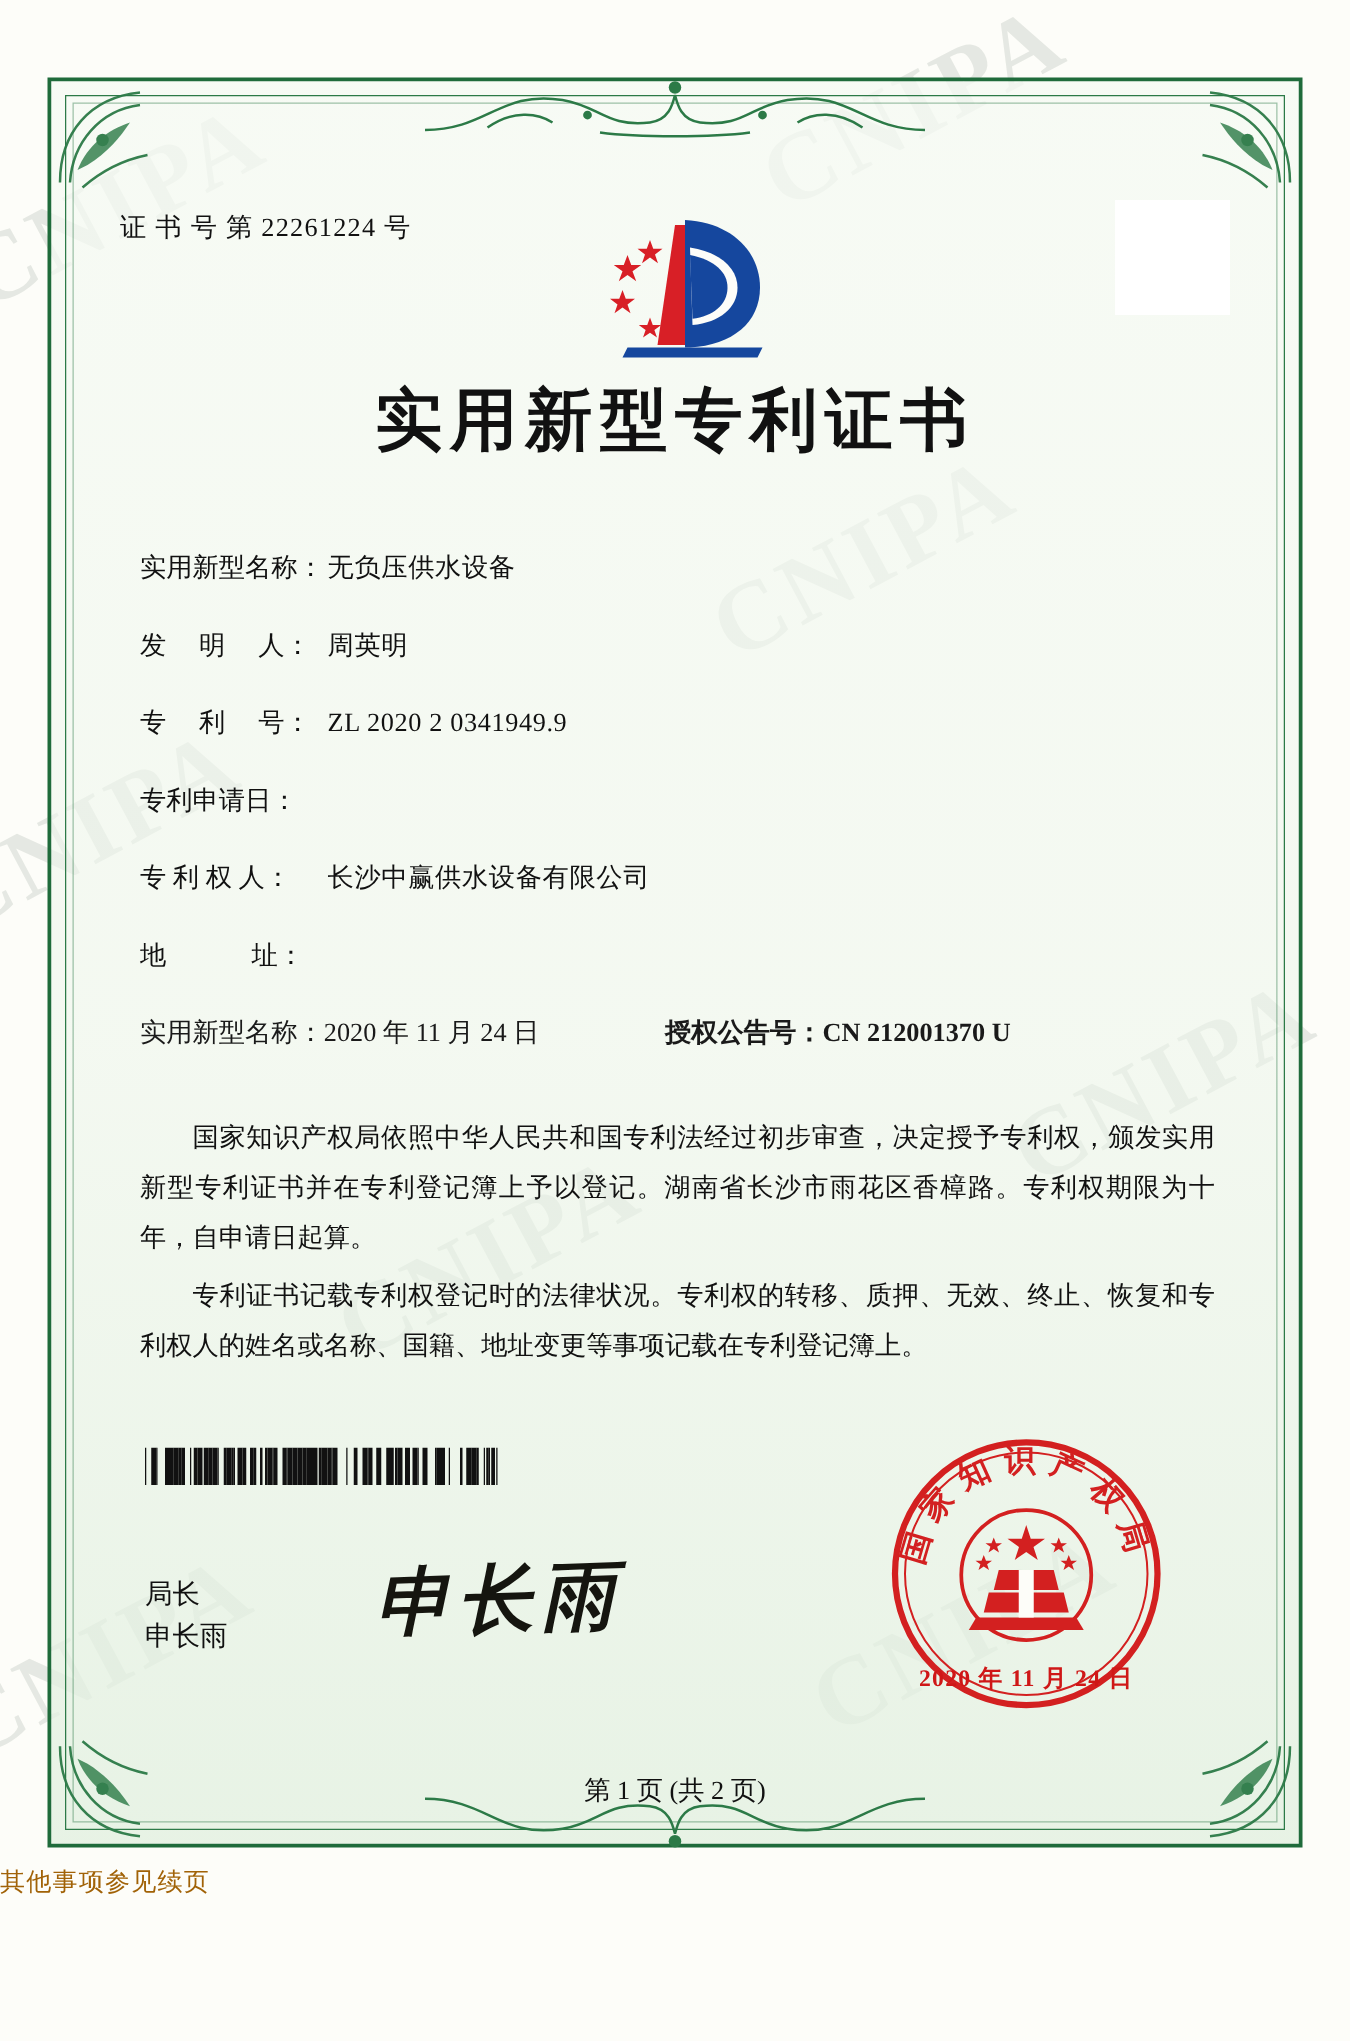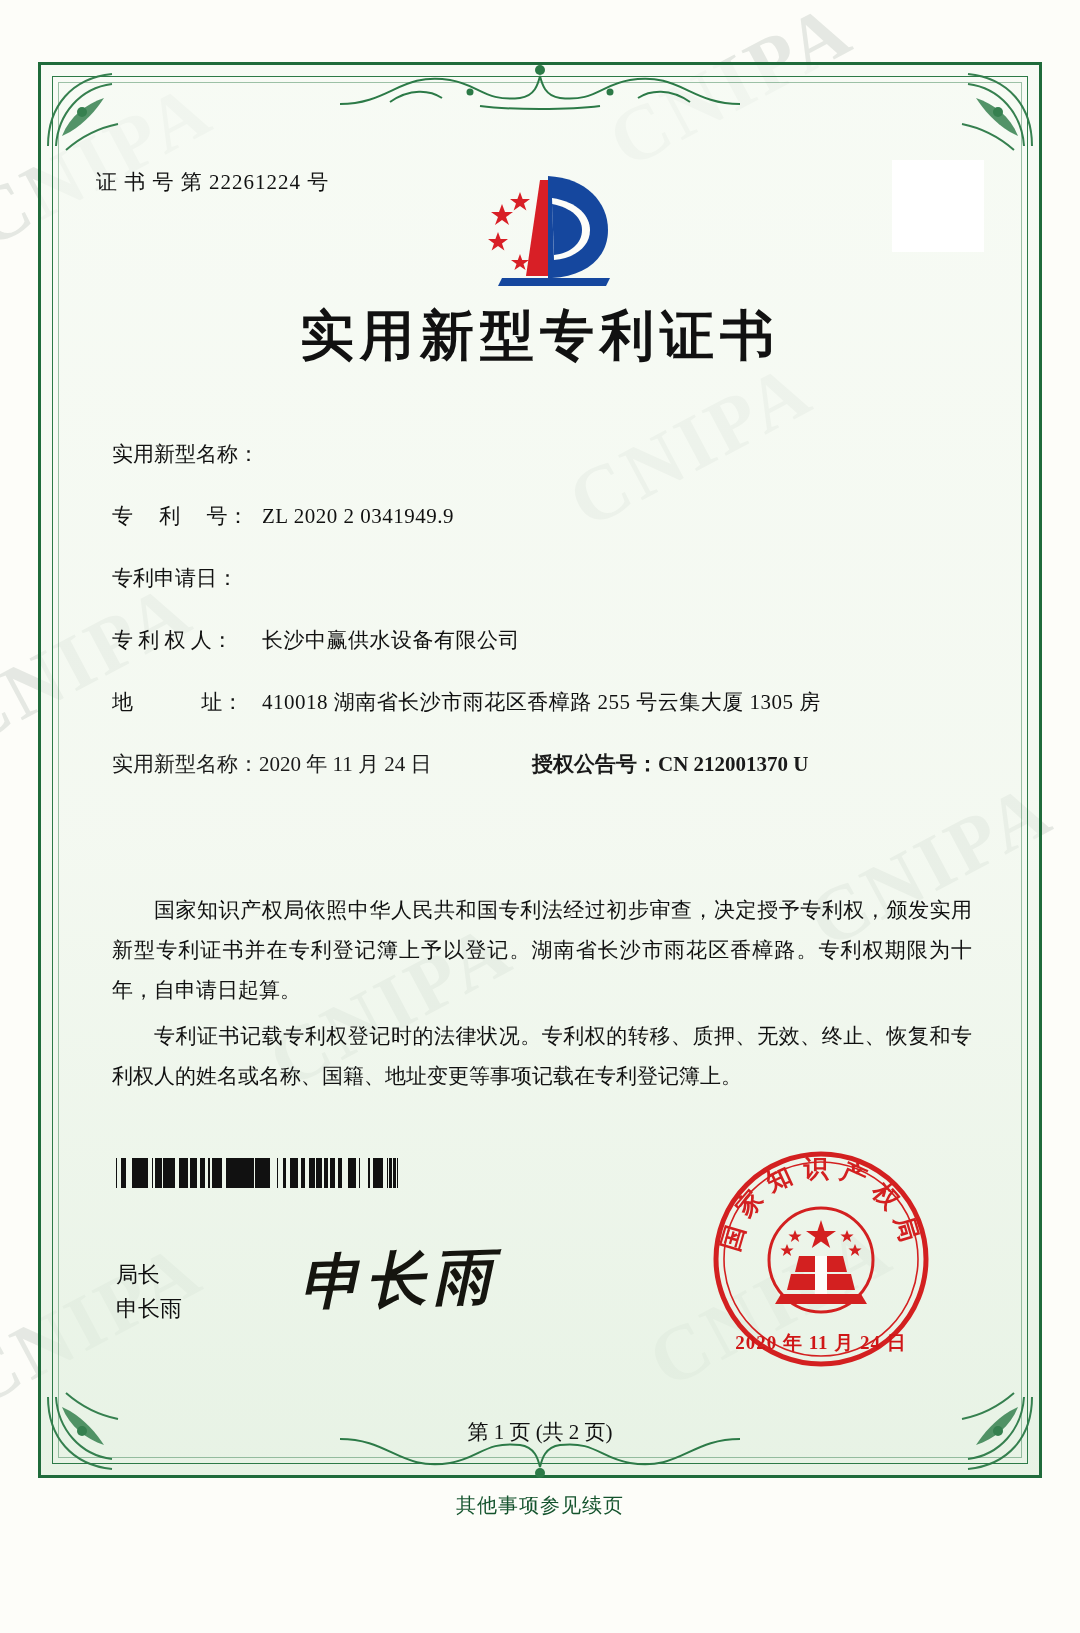--- a/index.html
+++ b/index.html
@@ -267,23 +267,23 @@
     top: 1418px;
     text-align: center;
     font-size: 21px;
     color: #111;
   }
   .footer-note {
     position: absolute;
     left: 0;
     right: 0;
     top: 1492px;
-    text-align: center;
+    text-align: left;
     font-size: 20px;
-    color: #14532d;
+    color: #a16207;
     letter-spacing: 1px;
   }
 </style>
 </head>
 <body>
 
 <div id="page">
 
   <div class="watermark-layer">
     <div class="wm" style="left:-40px; top:120px;">CNIPA</div>
@@ -379,35 +379,39 @@
 
       <path d="M62 120 L170 120 L166 128 L58 128 Z" fill="#15479e"></path>
     </svg>
   </div>
 
   <div class="main-title">实用新型专利证书</div>
 
   <div class="fields">
     <div class="field-row">
       <div class="field-label">实用新型名称：</div>
+      <div class="field-value">无负压供水设备</div>
+    </div>
+    <div class="field-row">
+      <div class="field-label">发　 明　 人：</div>
+      <div class="field-value">周英明</div>
     </div>
     <div class="field-row">
       <div class="field-label">专　 利　 号：</div>
       <div class="field-value">ZL 2020 2 0341949.9</div>
     </div>
     <div class="field-row">
       <div class="field-label">专利申请日：</div>
     </div>
     <div class="field-row">
       <div class="field-label">专 利 权 人：</div>
       <div class="field-value">长沙中赢供水设备有限公司</div>
     </div>
     <div class="field-row">
       <div class="field-label">地　　 　址：</div>
-      <div class="field-value">410018 湖南省长沙市雨花区香樟路 255 号云集大厦 1305 房</div>
     </div>
 
     <div class="row-two">
       <div class="c1">
         <span>实用新型名称：</span><span>2020 年 11 月 24 日</span>
       </div>
       <div class="c2">
         <span>授权公告号：</span><span>CN 212001370 U</span>
       </div>
     </div>

